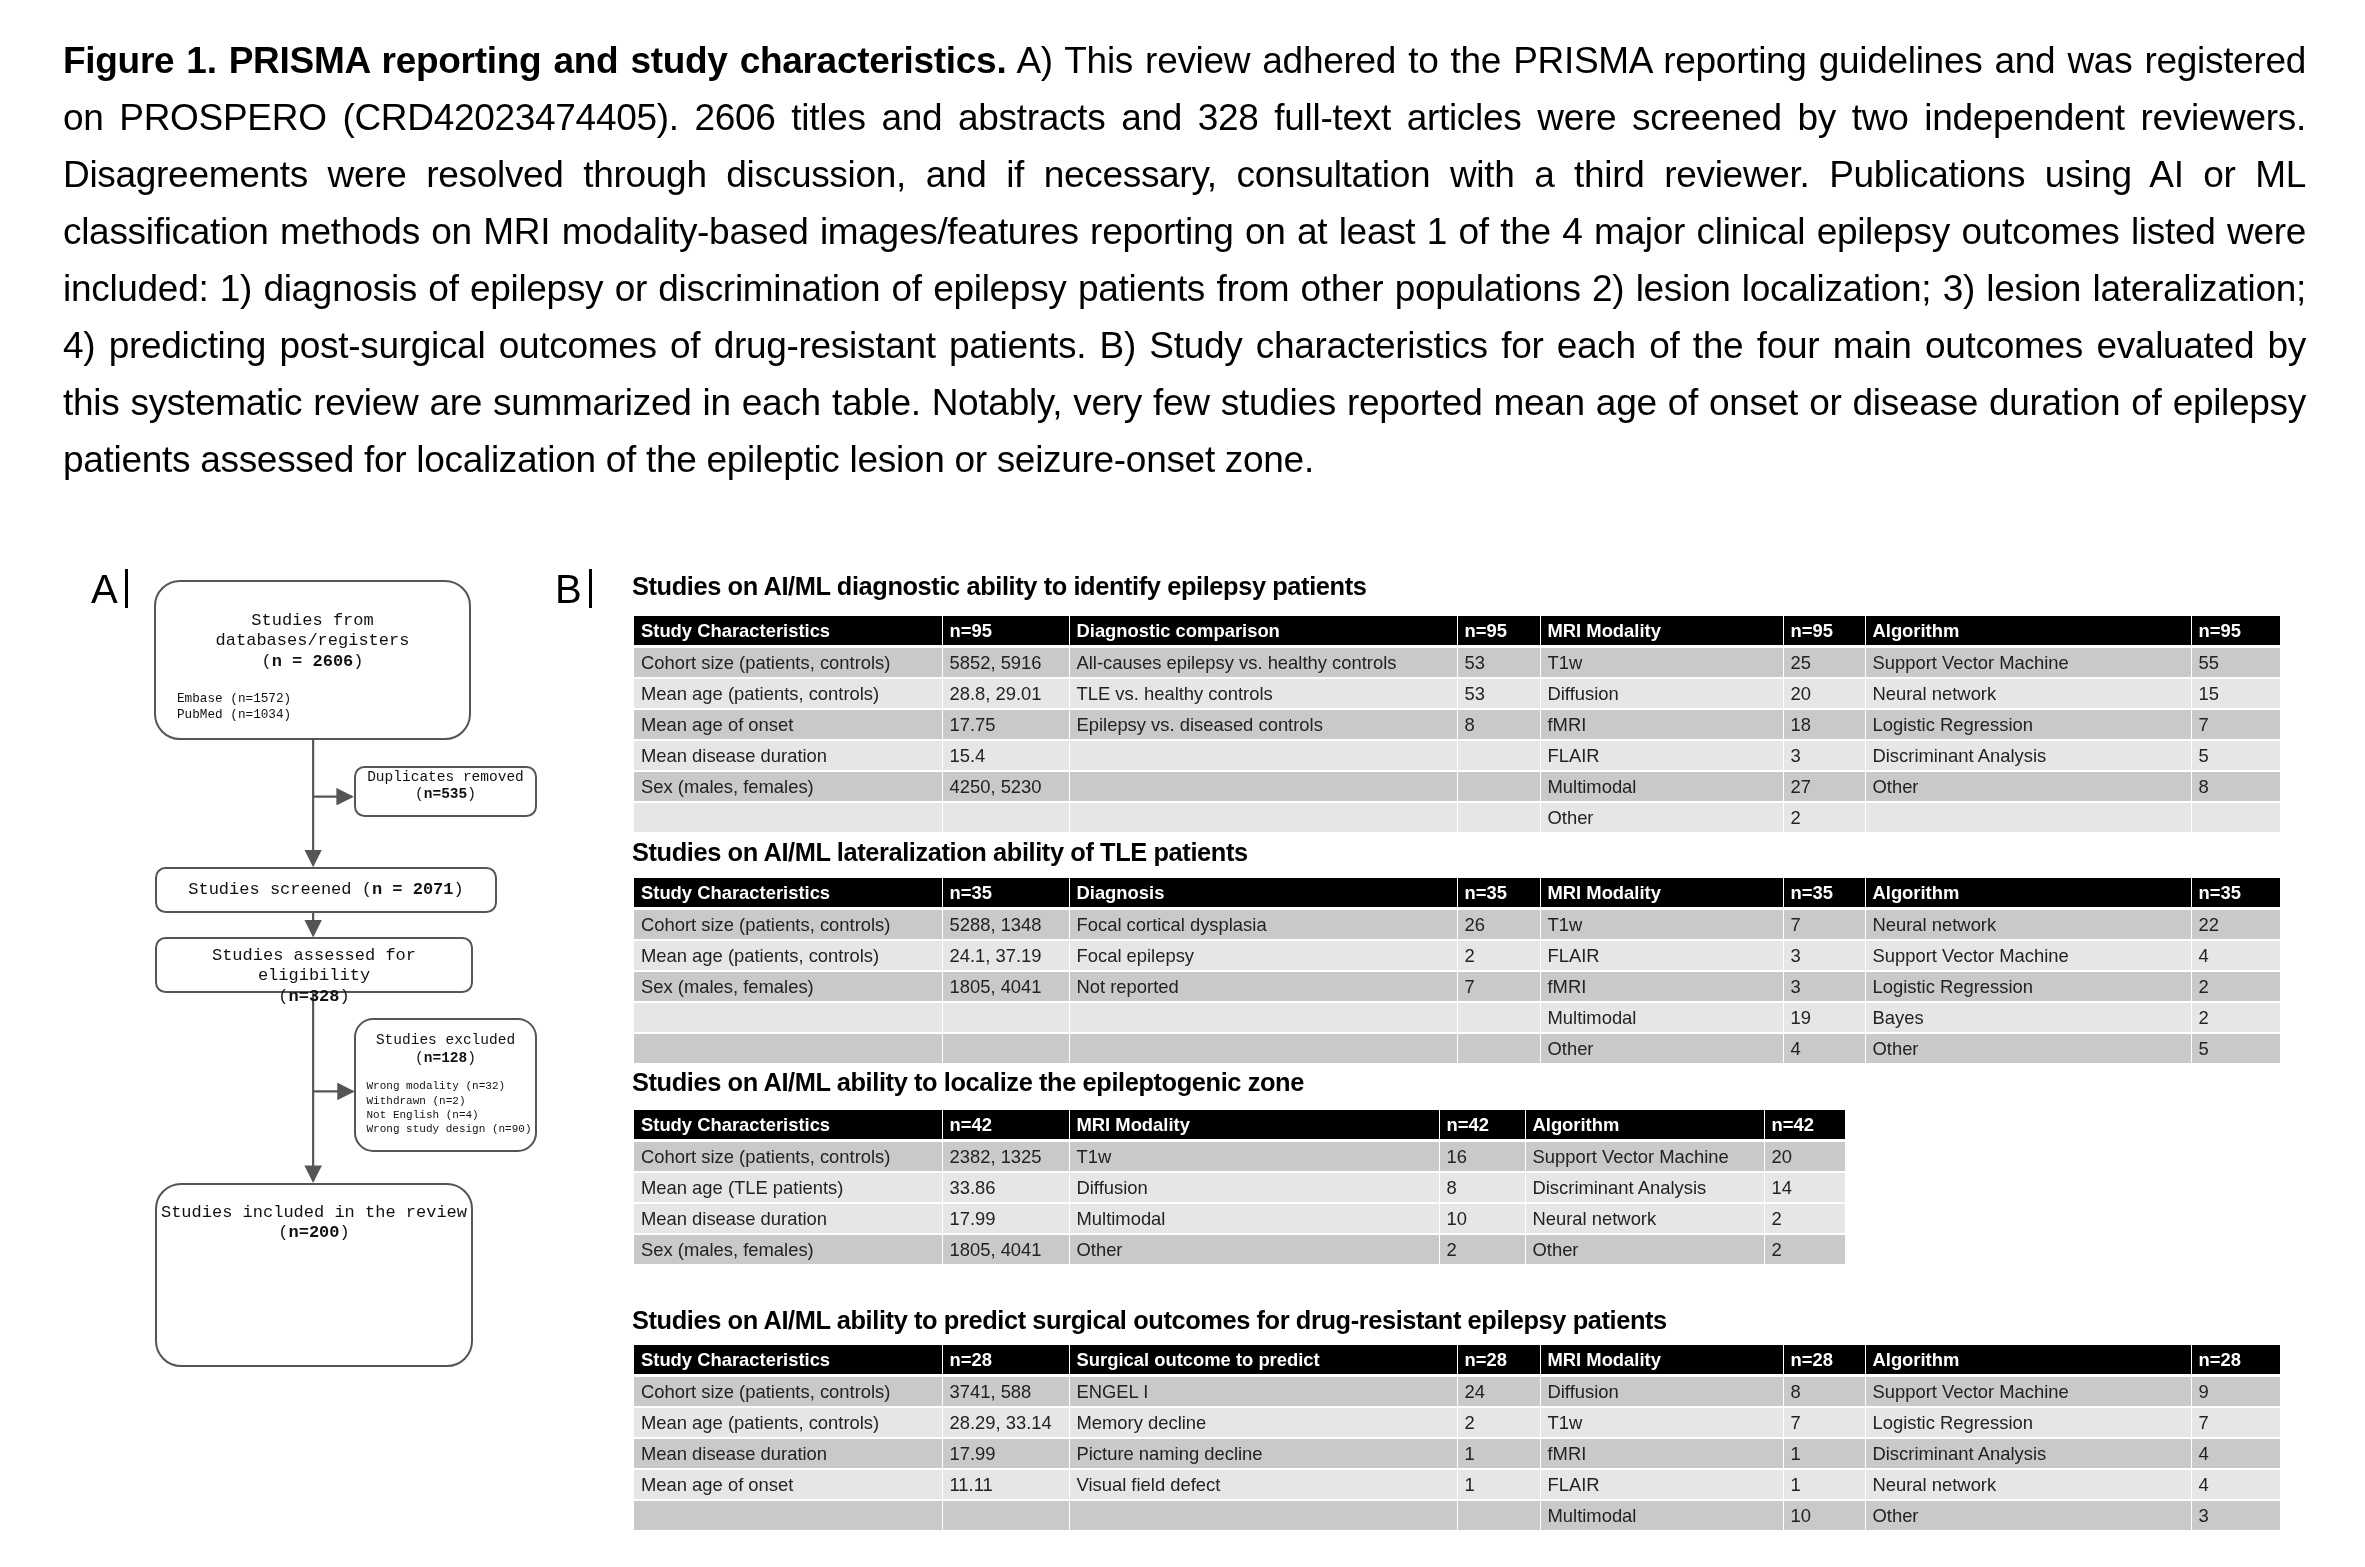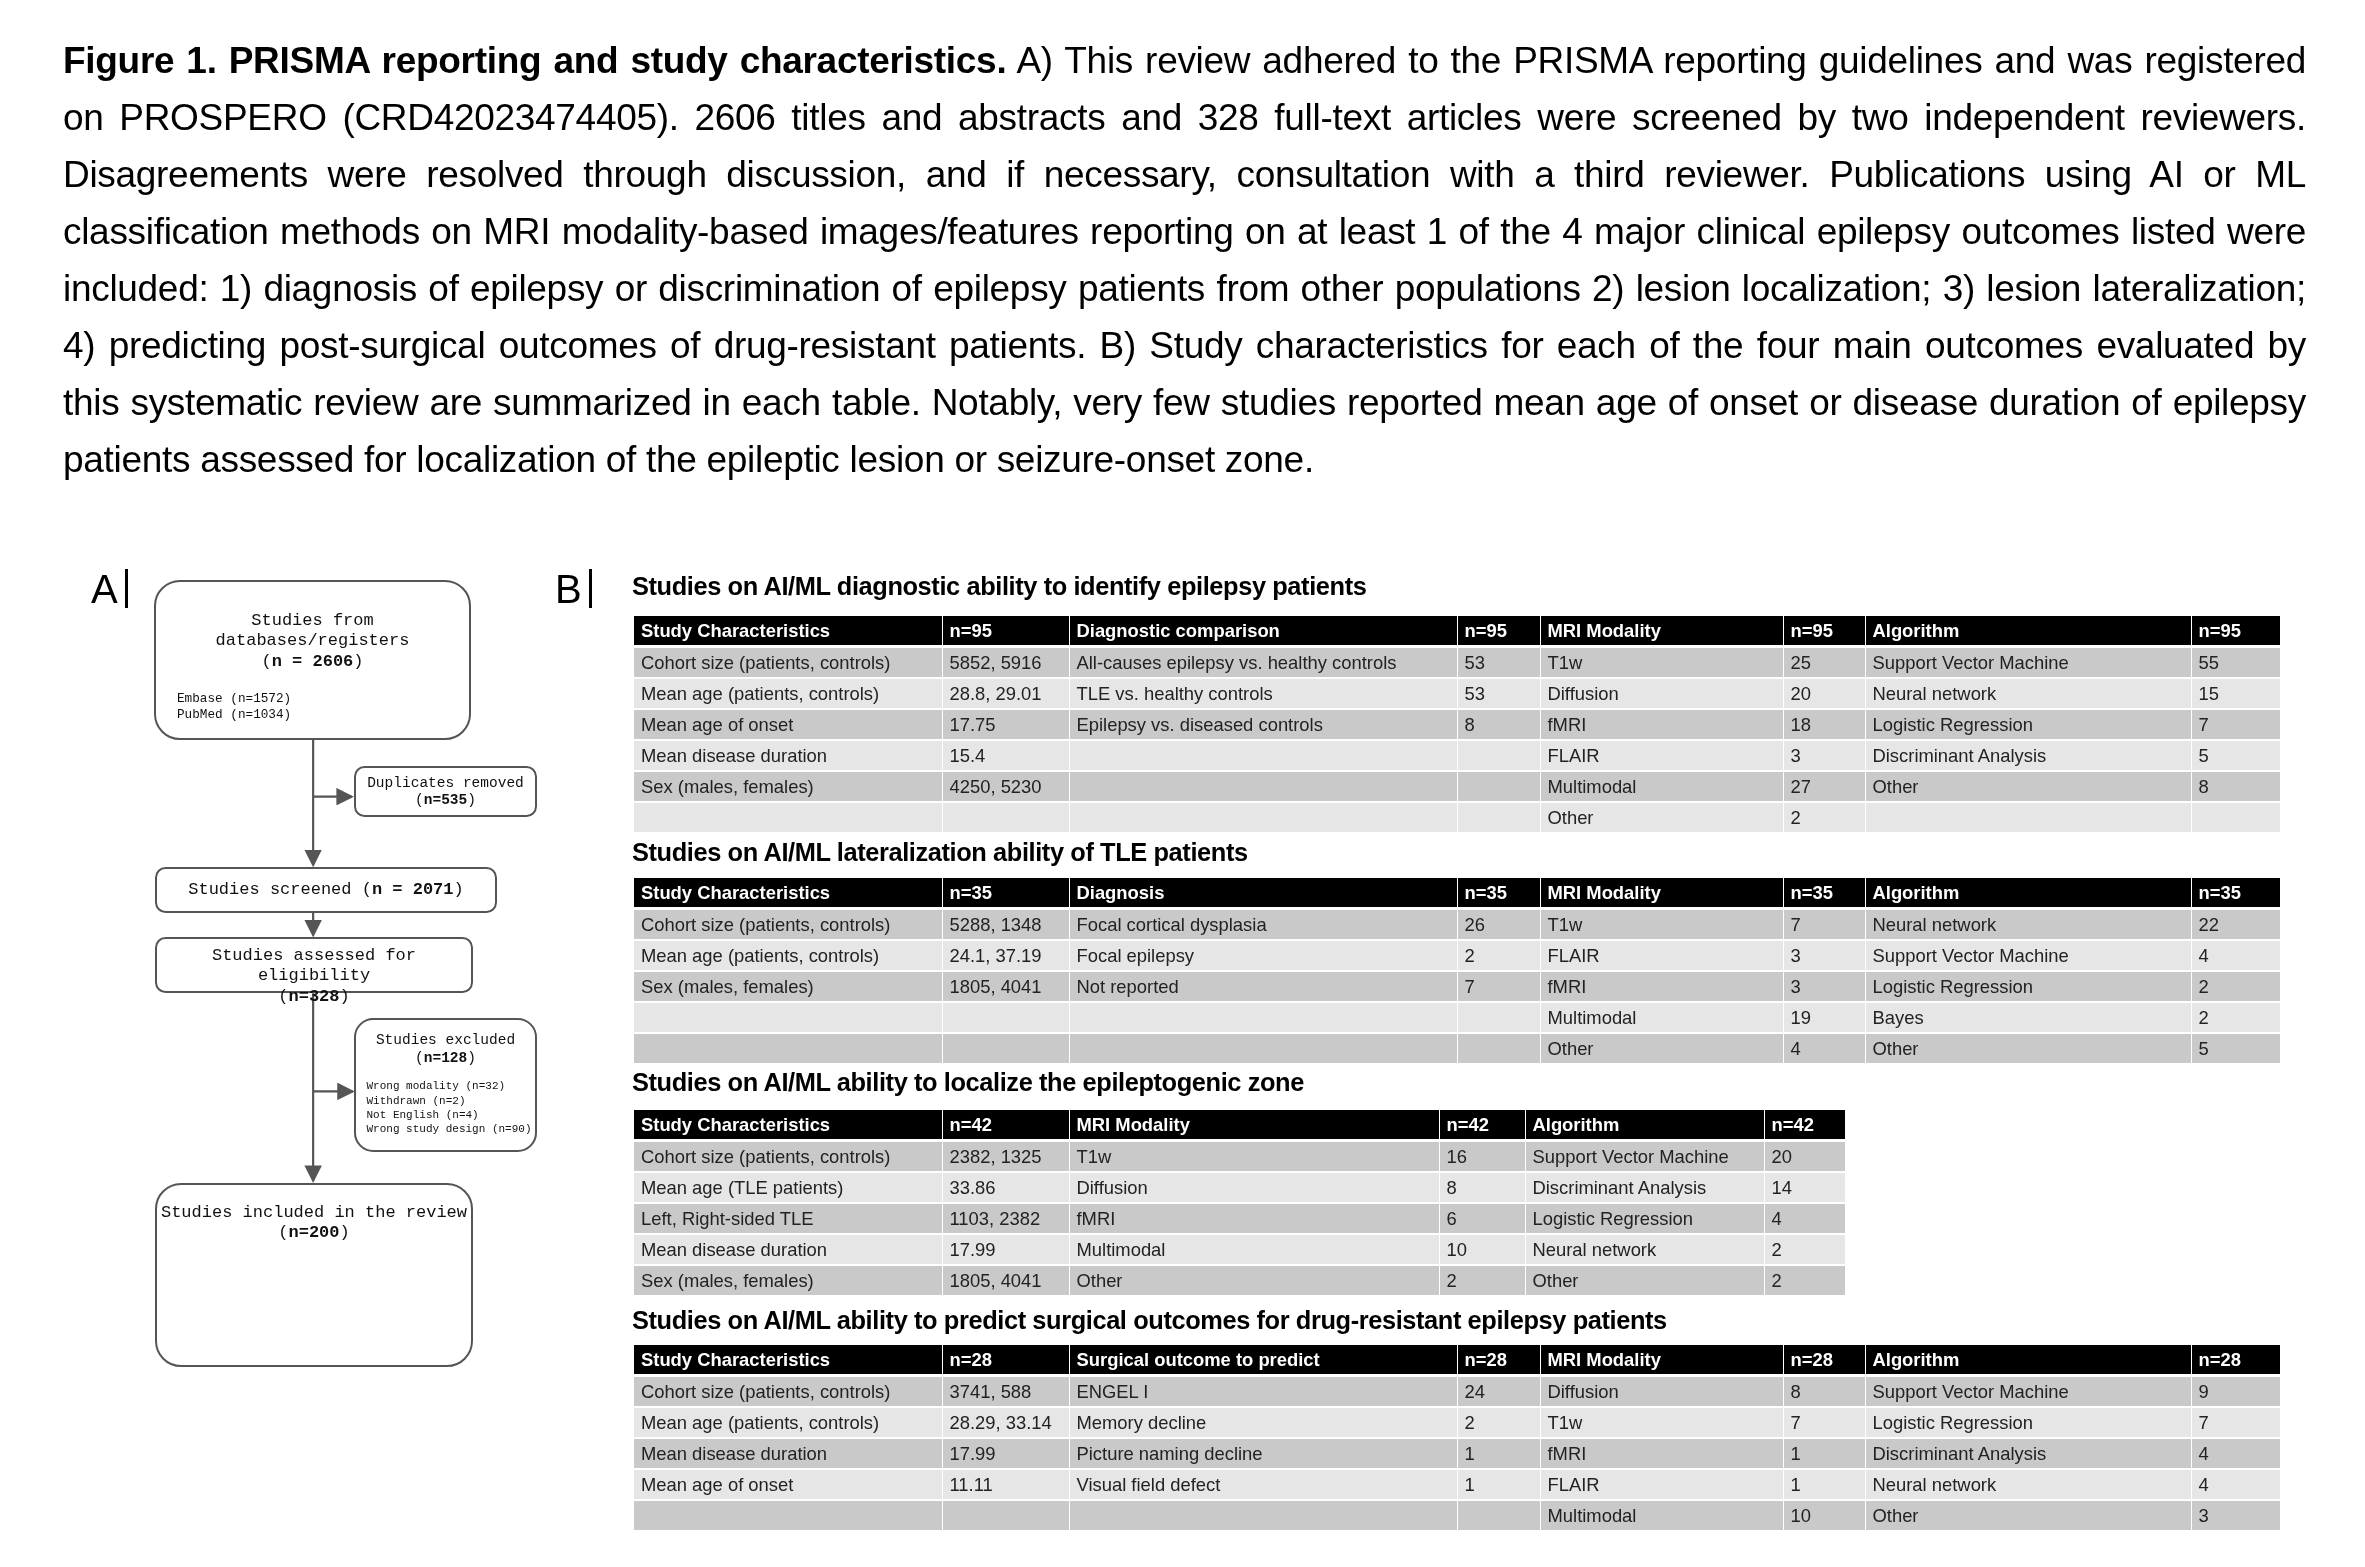--- a/index.html
+++ b/index.html
@@ -67,21 +67,21 @@
   <div class="fc-title" style="margin-left:-21px;">
     <span>Studies from databases/registers</span><br>
     (<b>n = 2606</b>)
   </div>
   <div class="fc-sub" style="margin-top:19.3px;">
     <div>Embase (n=1572)</div>
     <div>PubMed (n=1034)</div>
   </div>
 </div>
 
-<div class="fc-box r-sm" style="left:354px; top:766px; width:183px; height:51px; padding:7px 0 0 0;">
+<div class="fc-box r-sm" style="left:354px; top:766px; width:183px; height:51px; padding:1px 0 0 0;">
   <div class="fc-title" style="font-size:14.5px;">
     <span>Duplicates removed</span><br>
     (<b>n=535</b>)
   </div>
 </div>
 
 <div class="fc-box r-sm" style="left:155px; top:867px; width:342px; height:46px; padding:11.4px 0 0 0;">
   <div class="fc-title">
     <span>Studies screened</span>
     (<b>n = 2071</b>)
@@ -311,28 +311,20 @@
         <td>20</td>
       </tr>
       <tr class="even">
         <td>Mean age (TLE patients)</td>
         <td>33.86</td>
         <td>Diffusion</td>
         <td>8</td>
         <td>Discriminant Analysis</td>
         <td>14</td>
       </tr>
-      <tr class="odd">
-        <td>Left, Right-sided TLE</td>
-        <td>1103, 2382</td>
-        <td>fMRI</td>
-        <td>6</td>
-        <td>Logistic Regression</td>
-        <td>4</td>
-      </tr>
       <tr class="even">
         <td>Mean disease duration</td>
         <td>17.99</td>
         <td>Multimodal</td>
         <td>10</td>
         <td>Neural network</td>
         <td>2</td>
       </tr>
       <tr class="odd">
         <td>Sex (males, females)</td>

